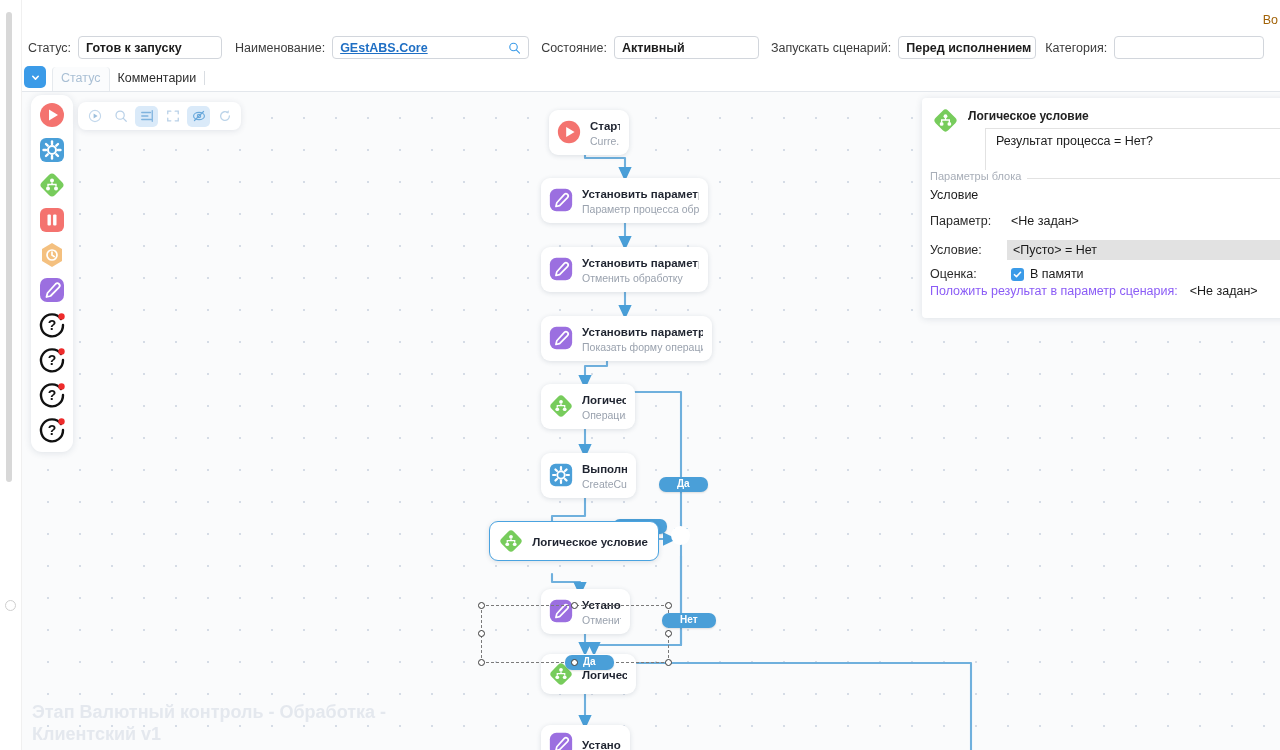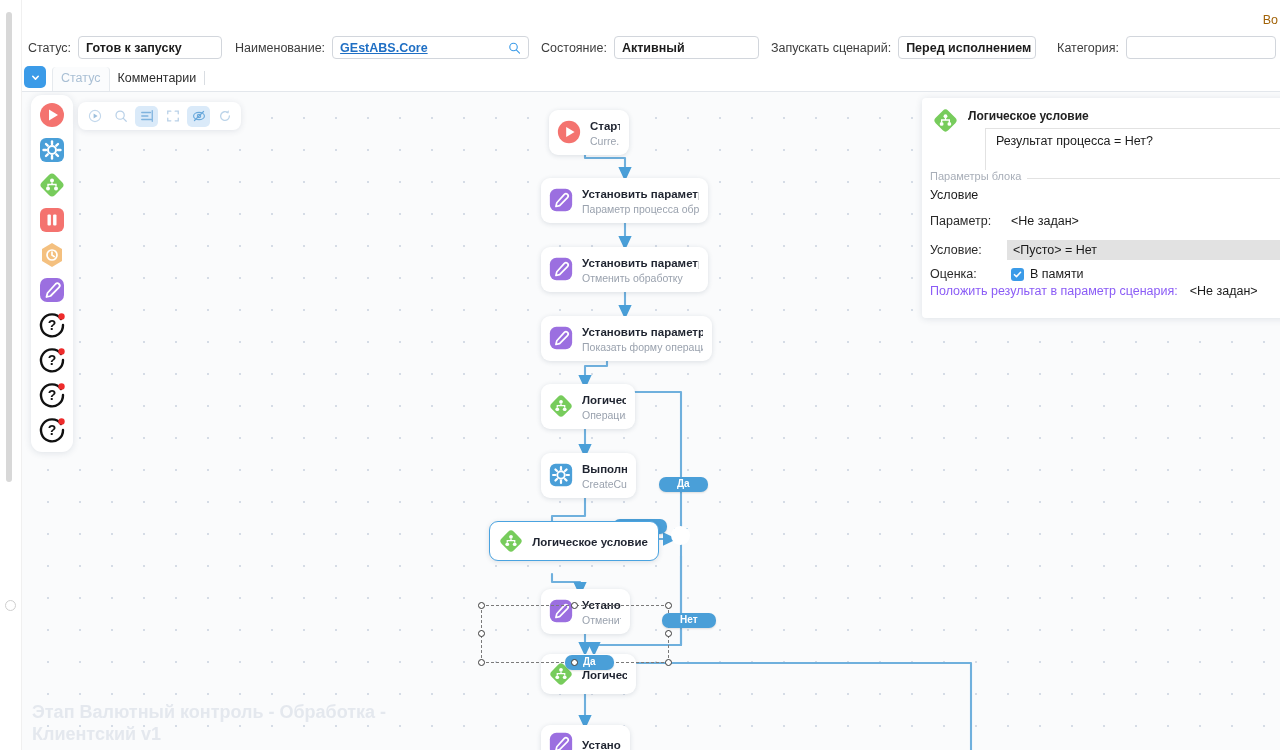--- a/index.html
+++ b/index.html
@@ -239,21 +239,21 @@
           </svg>
       </span>
     </div>
 
     <span class="frm-label" style="margin-left:12px">Состояние:</span>
     <div class="frm-input bold" style="width:145px">Активный</div>
 
     <span class="frm-label" style="margin-left:12px">Запускать сценарий:</span>
     <div class="frm-input bold" style="width:138px">Перед исполнением проц...</div>
 
-    <span class="frm-label" style="margin-left:21px">Категория:</span>
+    <span class="frm-label" style="margin-left:9px">Категория:</span>
     <div class="frm-input" style="width:150px"></div>
   </div>
 
   <div class="hdr-right-text">Во</div>
 </div>
 
 <div class="tabstrip">
   <div class="collapse-btn">
     <svg width="11" height="11" viewBox="0 0 12 12">
         <path d="M3 4.6 L6 7.8 L9 4.6" fill="none" stroke="#ffffff" stroke-width="1.7" stroke-linecap="round" stroke-linejoin="round"></path>

